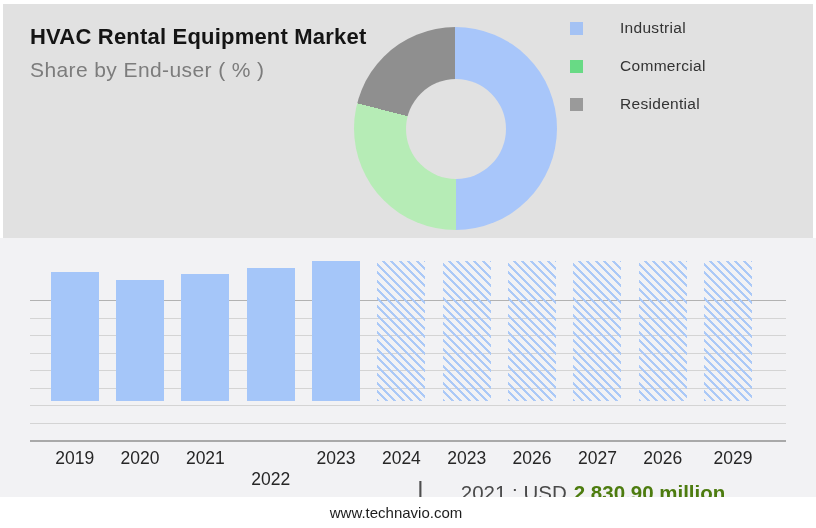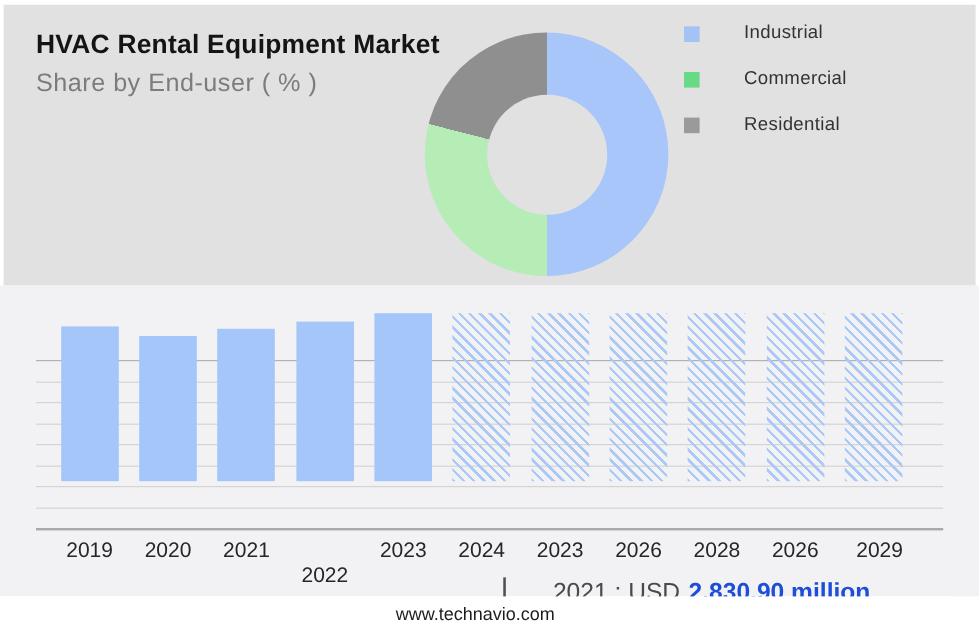--- a/index.html
+++ b/index.html
@@ -60,21 +60,21 @@
   .segment-label{
     position:absolute;left:40px;top:241px;
     font-size:21px;color:#3d3d3d;letter-spacing:.4px;
   }
   .value-line{
     position:absolute;left:417px;top:238px;
     display:flex;align-items:baseline;
   }
   .value-sep{font-size:26px;font-weight:300;color:#4f4f4f;}
   .value-prefix{margin-left:37px;font-size:20.5px;color:#4a4a4a;}
-  .value-bold{margin-left:7px;font-size:20.5px;font-weight:700;color:#1d4ed8;}
+  .value-bold{margin-left:7px;font-size:20.5px;font-weight:700;color:#4d7c0f;}
   
   .footer-band{
     position:absolute;left:0;top:497px;width:792px;height:31px;
     background:#ffffff;display:flex;justify-content:center;align-items:center;
   }
   .footer-url{font-size:15px;color:#1d1d1d;}
 </style>
 </head>
 <body>
 
@@ -121,21 +121,21 @@
       <div class="xlabel" style="left: 208.72px; margin-top: 21px;">2022</div>
       <div class="bar" style="left: 282.06px; height: 140px; background: rgb(165, 198, 249);"></div>
       <div class="xlabel" style="left: 274.06px;">2023</div>
       <div class="bar" style="left: 347.4px; height: 140px; background-image: repeating-linear-gradient(45deg, rgb(171, 201, 247) 0px, rgb(171, 201, 247) 2px, transparent 2px, transparent 6px);"></div>
       <div class="xlabel" style="left: 339.4px;">2024</div>
       <div class="bar" style="left: 412.74px; height: 140px; background-image: repeating-linear-gradient(45deg, rgb(171, 201, 247) 0px, rgb(171, 201, 247) 2px, transparent 2px, transparent 6px);"></div>
       <div class="xlabel" style="left: 404.74px;">2023</div>
       <div class="bar" style="left: 478.08px; height: 140px; background-image: repeating-linear-gradient(45deg, rgb(171, 201, 247) 0px, rgb(171, 201, 247) 2px, transparent 2px, transparent 6px);"></div>
       <div class="xlabel" style="left: 470.08px;">2026</div>
       <div class="bar" style="left: 543.42px; height: 140px; background-image: repeating-linear-gradient(45deg, rgb(171, 201, 247) 0px, rgb(171, 201, 247) 2px, transparent 2px, transparent 6px);"></div>
-      <div class="xlabel" style="left: 535.42px;">2028</div>
+      <div class="xlabel" style="left: 535.42px;">2027</div>
       <div class="bar" style="left: 608.76px; height: 140px; background-image: repeating-linear-gradient(45deg, rgb(171, 201, 247) 0px, rgb(171, 201, 247) 2px, transparent 2px, transparent 6px);"></div>
       <div class="xlabel" style="left: 600.76px;">2026</div>
       <div class="bar" style="left: 674.1px; height: 140px; background-image: repeating-linear-gradient(45deg, rgb(171, 201, 247) 0px, rgb(171, 201, 247) 2px, transparent 2px, transparent 6px);"></div>
       <div class="xlabel" style="left: 671px;">2029</div>
     </div>
   <div class="value-line">
     <span class="value-sep">|</span>
     <span class="value-prefix">2021 : USD</span>
     <span class="value-bold">2,830.90 million</span>
   </div>

